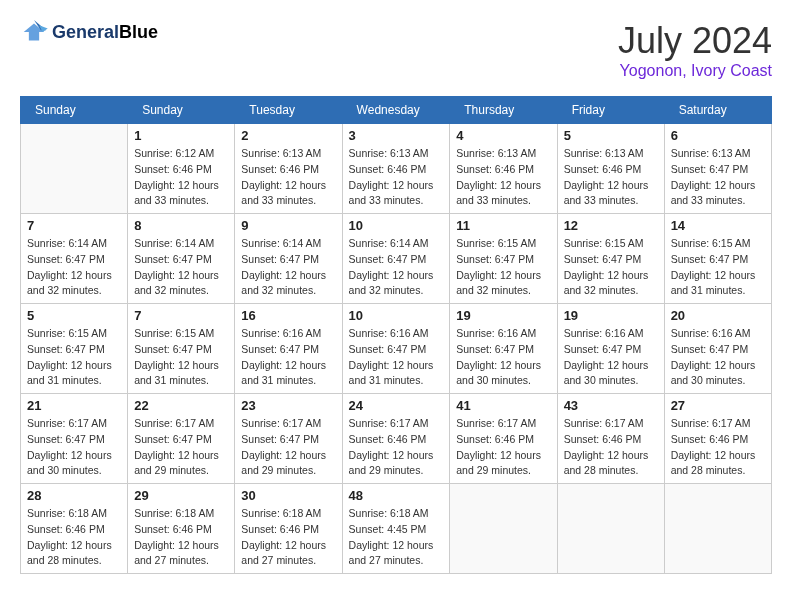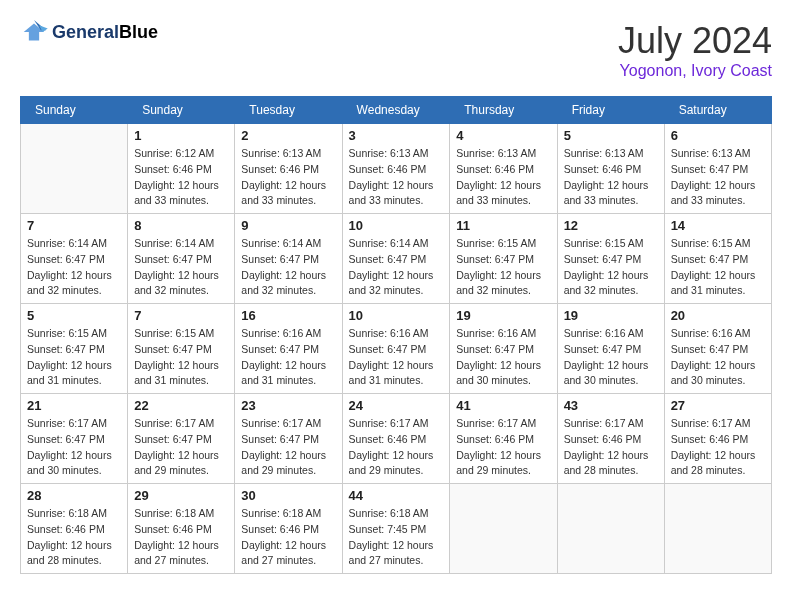--- a/index.html
+++ b/index.html
@@ -240,21 +240,21 @@
         </td>
         <td>
           <span class="day-num">29</span>
           <div class="day-info"><span>Sunrise: 6:18 AM</span><br><span>Sunset: 6:46 PM</span><br><span>Daylight: 12 hours and 27 minutes.</span></div>
         </td>
         <td>
           <span class="day-num">30</span>
           <div class="day-info"><span>Sunrise: 6:18 AM</span><br><span>Sunset: 6:46 PM</span><br><span>Daylight: 12 hours and 27 minutes.</span></div>
         </td>
         <td>
-          <span class="day-num">44</span>
-          <div class="day-info"><span>Sunrise: 6:18 AM</span><br><span>Sunset: 7:45 PM</span><br><span>Daylight: 12 hours and 27 minutes.</span></div>
+          <span class="day-num">48</span>
+          <div class="day-info"><span>Sunrise: 6:18 AM</span><br><span>Sunset: 4:45 PM</span><br><span>Daylight: 12 hours and 27 minutes.</span></div>
         </td>
         <td class="empty"></td>
         <td class="empty"></td>
         <td class="empty"></td>
       </tr>
     </tbody>
 </table>
 
 </body></html>

